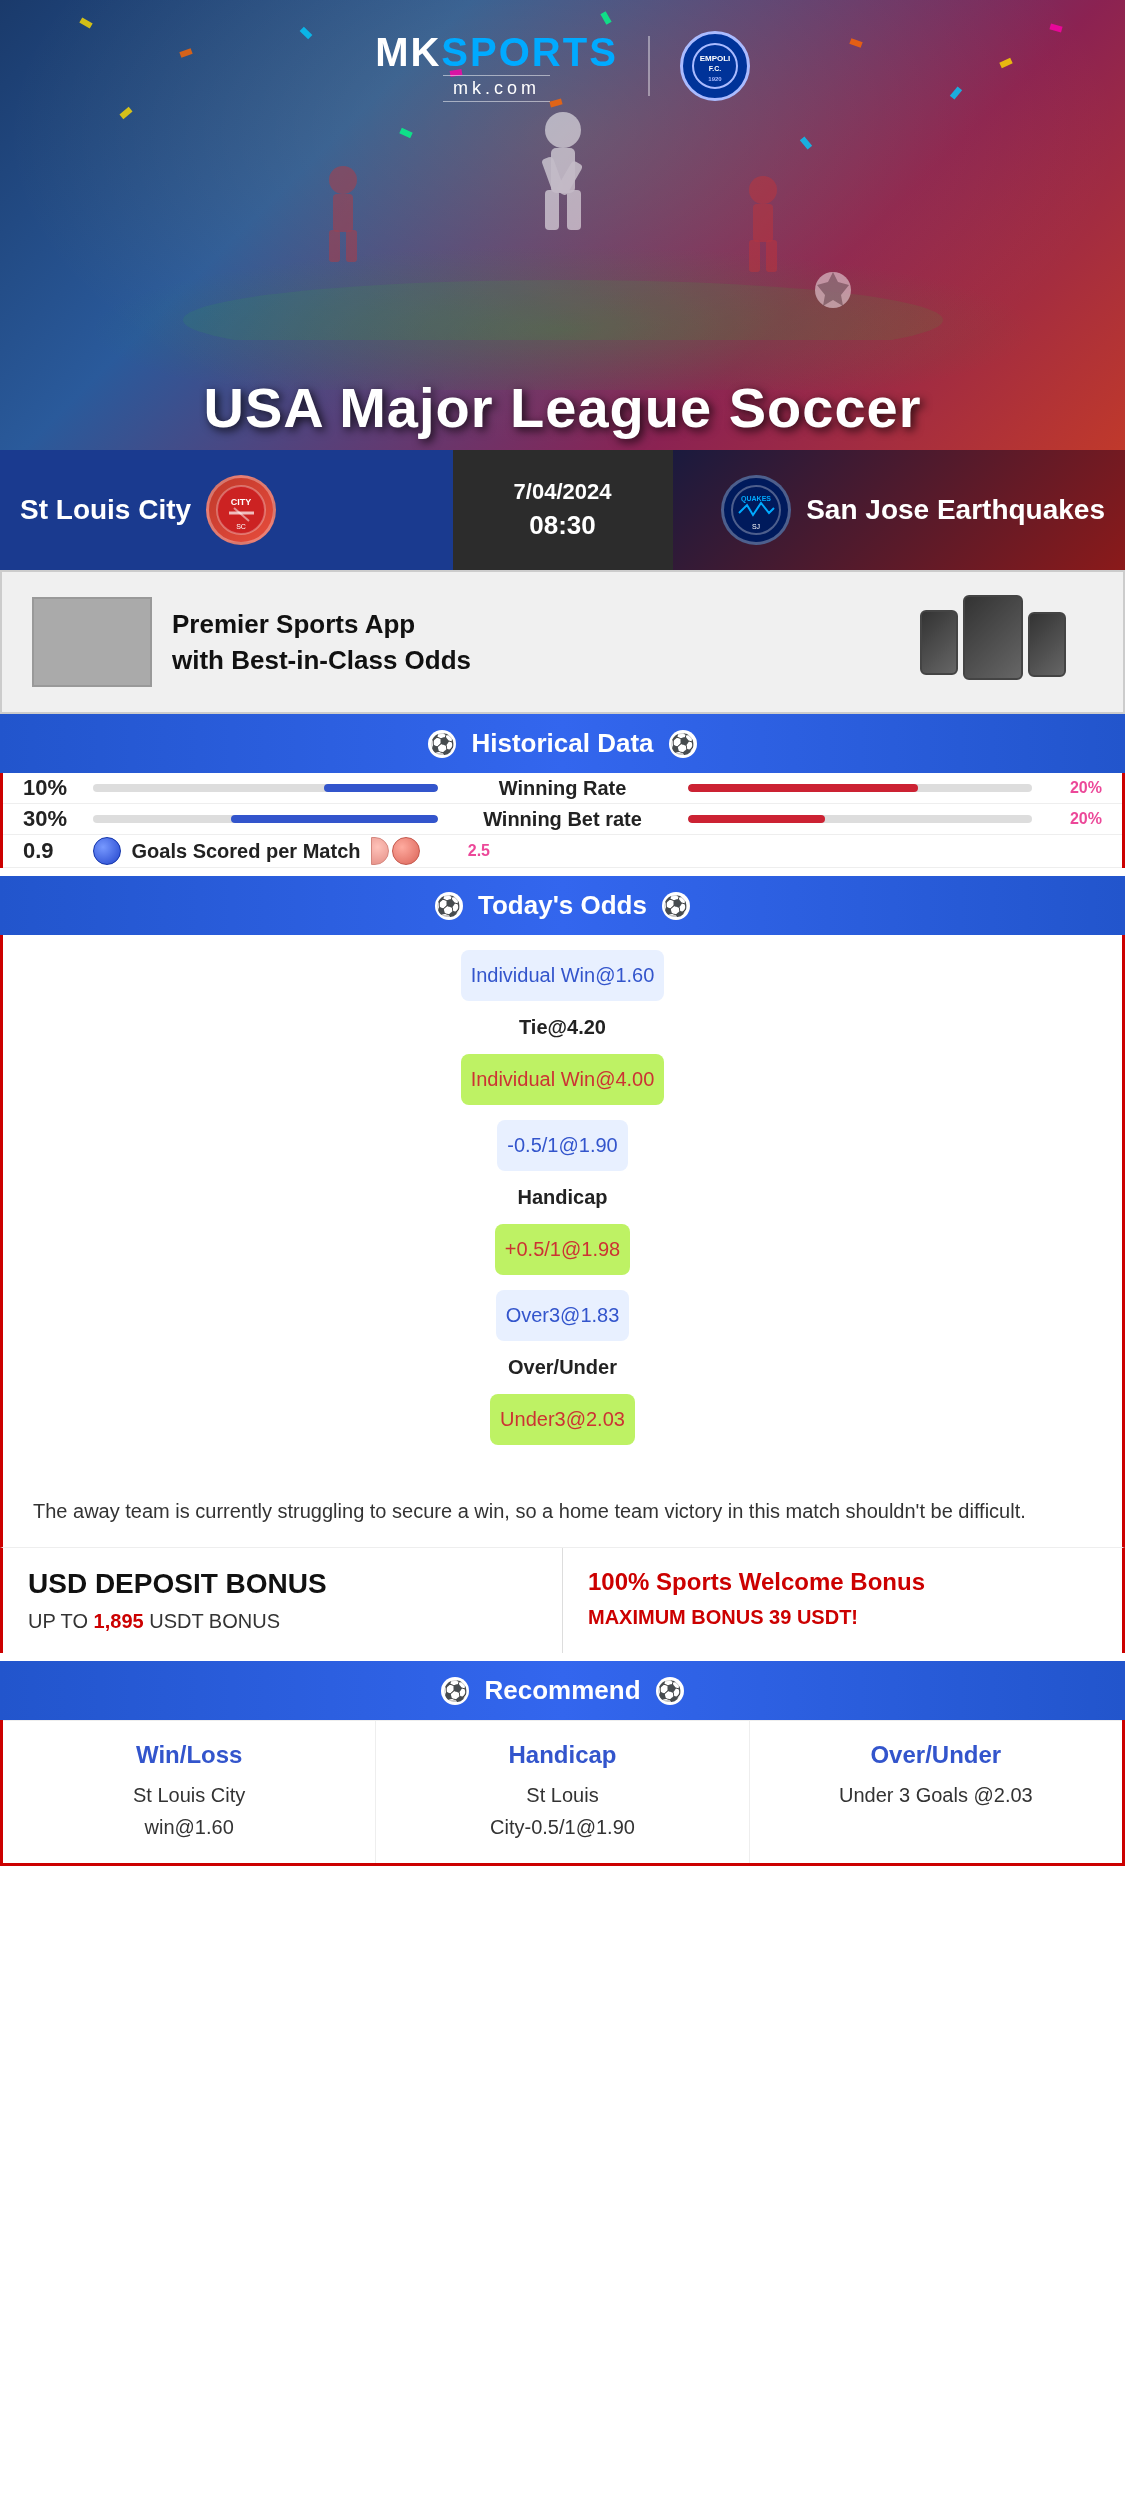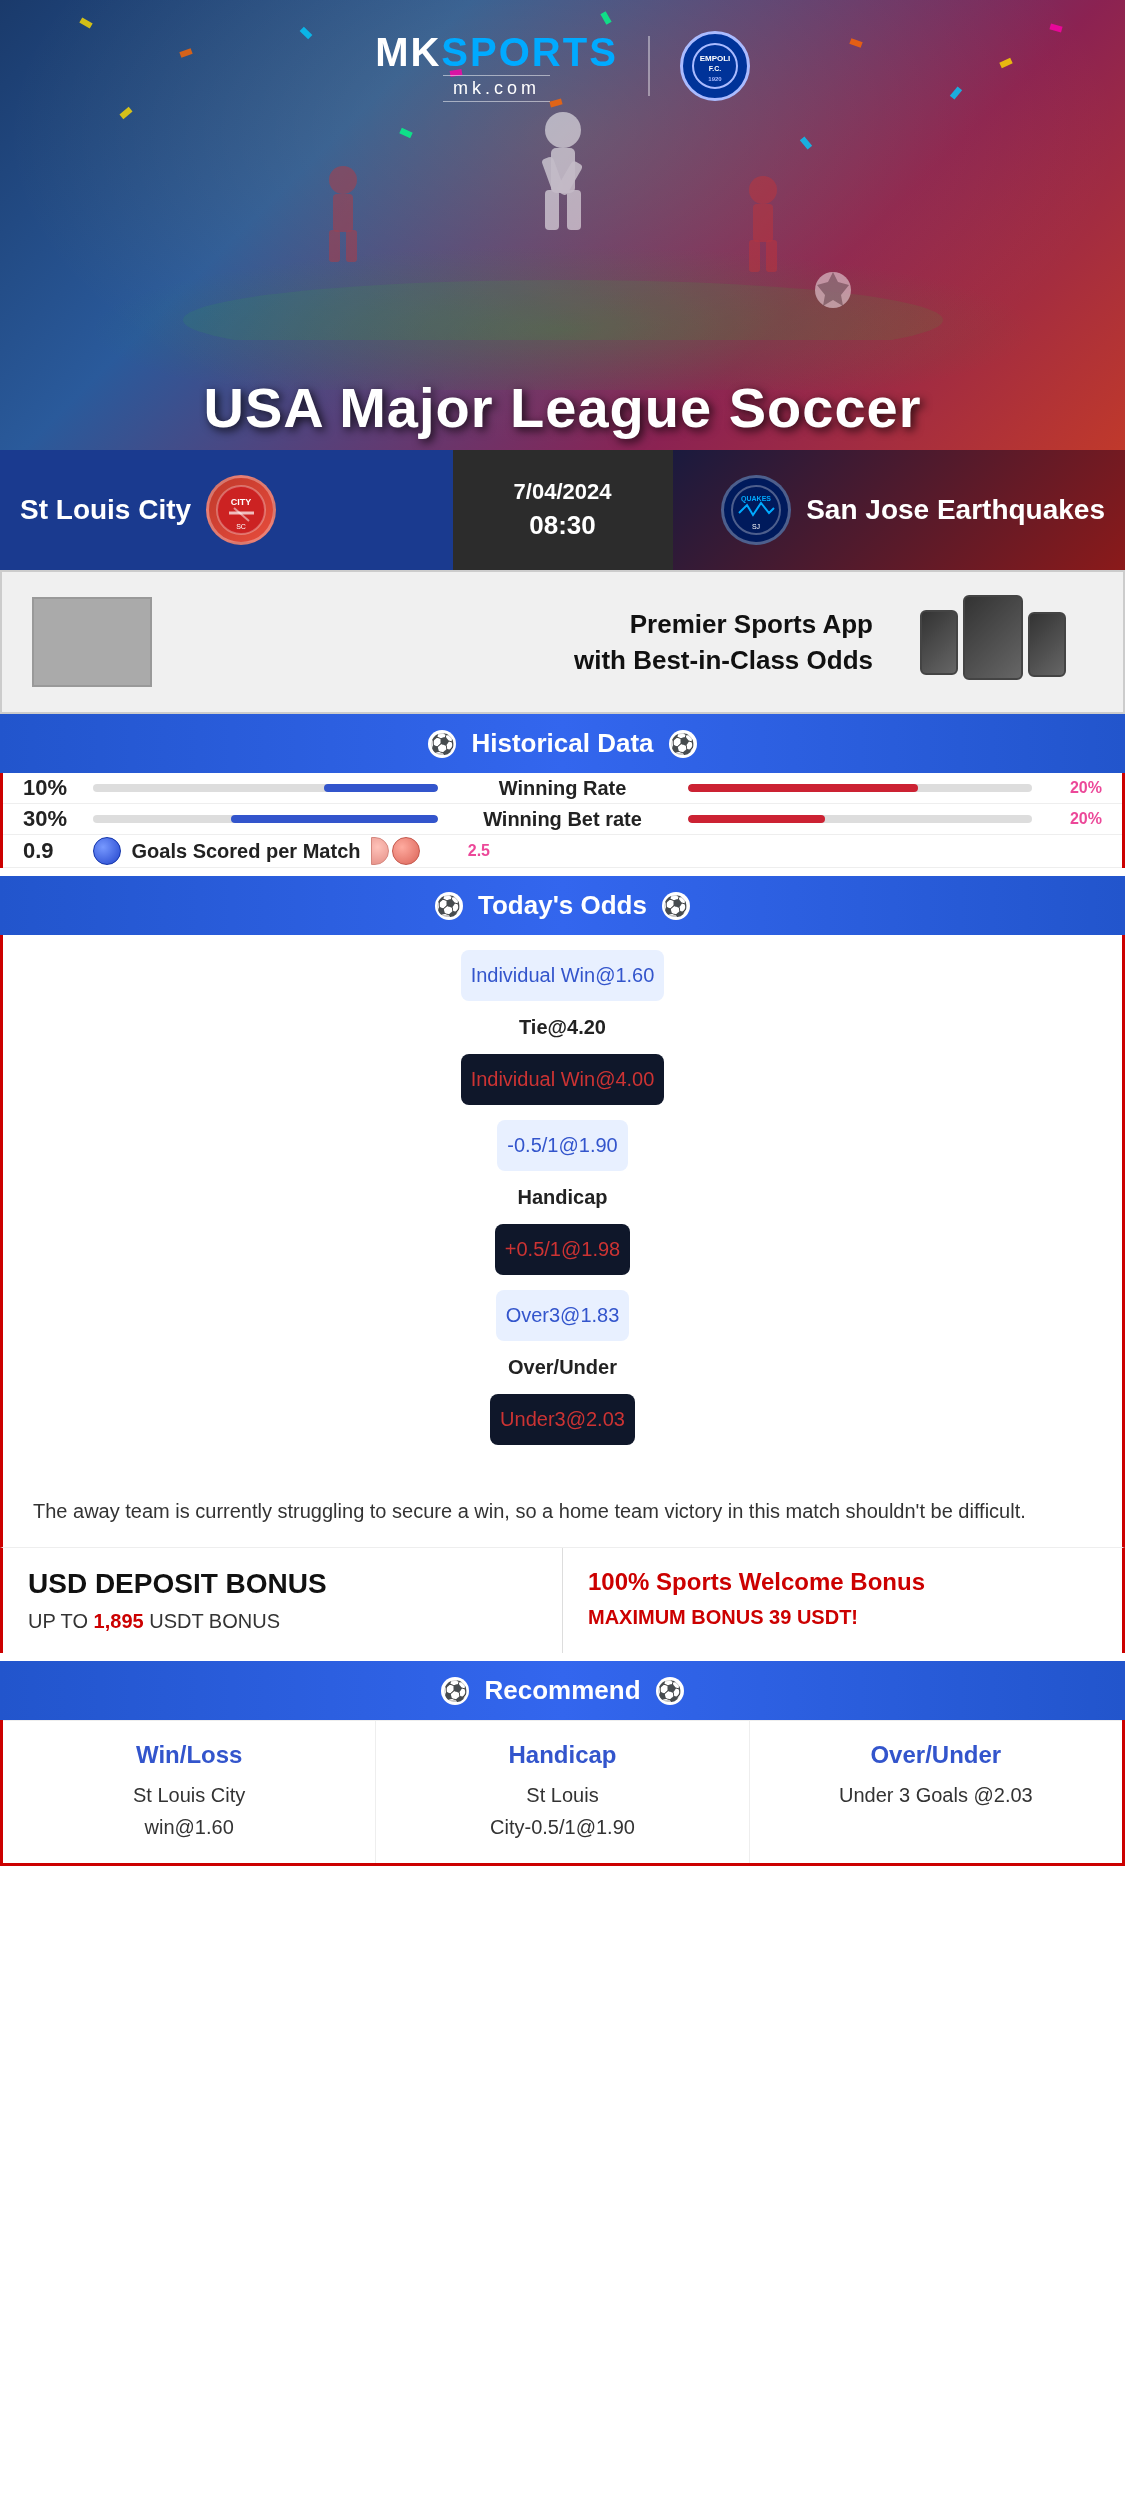--- a/index.html
+++ b/index.html
@@ -195,21 +195,21 @@
     }
     .app-promo-image-placeholder {
       width: 120px;
       height: 90px;
       background: #aaa;
       border: 2px solid #999;
       flex-shrink: 0;
     }
     .app-promo-text {
       flex: 1;
-      text-align: right;
+      text-align: left;
       font-size: 26px;
       font-weight: 900;
       color: #111;
       line-height: 1.4;
     }
     .app-phones {
       width: 200px;
       height: 100px;
       display: flex;
       align-items: center;
@@ -372,21 +372,21 @@
       background: #e8f0ff;
       border-radius: 8px;
       padding: 14px 10px;
       text-align: center;
       font-size: 20px;
       color: #3355cc;
       font-weight: 500;
     }
     .odds-btn-right {
       flex: 1;
-      background: #0f172a;
+      background: #bef264;
       border-radius: 8px;
       padding: 14px 10px;
       text-align: center;
       font-size: 20px;
       color: #cc3333;
       font-weight: 500;
     }
     .odds-center-label {
       width: 200px;
       text-align: center;

